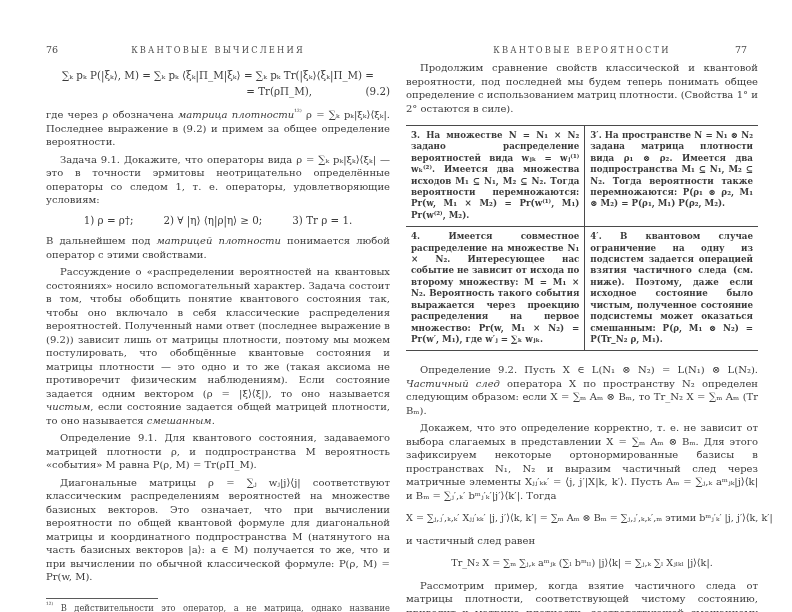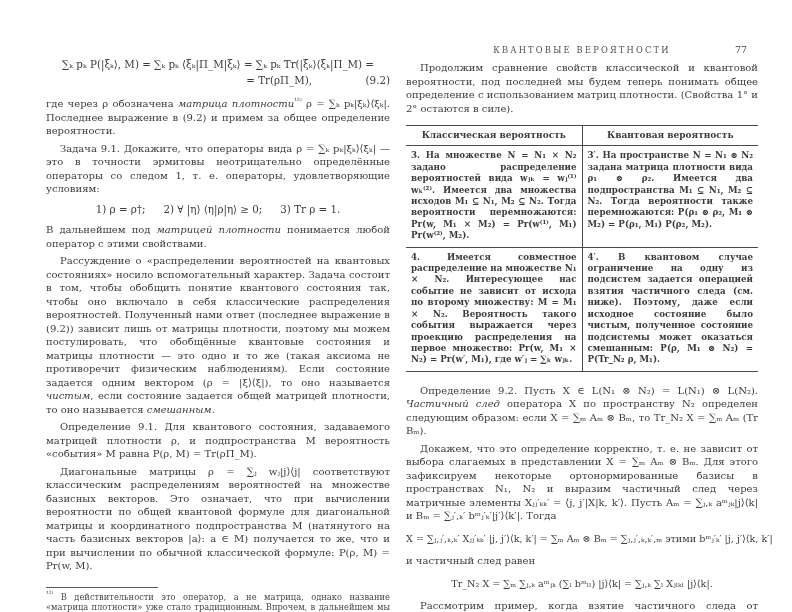--- a/index.html
+++ b/index.html
@@ -21,38 +21,43 @@
   .body-text{font-size:10px;line-height:13.5px;text-align:justify;}
   p{margin:0;text-indent:14px;}
   p.noindent{text-indent:0;}
   .sp{margin-top:4px;}
   b.runin{font-weight:normal;}
   i.em{font-style:italic;}
   sup.fn{font-size:7px;vertical-align:super;line-height:0;}
   .eq{font-size:10.3px;margin:14px 0 0 0;text-align:center;white-space:nowrap;}
   .eqline2{position:relative;text-align:right;padding-right:78px;margin:2px 0 10px 0;font-size:10.3px;}
   .eqnum{position:absolute;right:0;top:0;}
-  .conds{display:flex;justify-content:center;gap:18px;font-size:10.3px;margin:7px 0 7px 0;}
+  .conds{display:flex;justify-content:center;gap:30px;font-size:10.3px;margin:7px 0 7px 0;}
   .disp{font-size:9.6px;text-align:center;margin:9px 0;white-space:nowrap;}
   .fnrule{width:112px;border:none;border-top:1px solid #5a5a5a;margin:14px 0 4px 0;}
   .footnote{font-size:8.3px;line-height:10.6px;text-align:justify;color:#474747;}
   table.cmp{width:100%;border-collapse:collapse;margin:10px 0 12px 0;
     font-size:8.7px;line-height:11.4px;border-top:1.4px solid #4a4a4a;}
   table.cmp th{font-size:9px;font-weight:bold;text-align:center;padding:4px 4px;
     border-bottom:1px solid #4a4a4a;width:50%;}
   table.cmp th.divided{border-right:1px solid #4a4a4a;}
   table.cmp tr.props td{text-align:center;padding:2px 4px;border-bottom:1px solid #4a4a4a;font-size:8.8px;}
   table.cmp td.cell{vertical-align:top;text-align:justify;padding:4px 5px 5px 5px;
     border-bottom:1px solid #4a4a4a;font-weight:bold;}
   table.cmp td.cell.divided{border-right:1px solid #4a4a4a;}
 </style>
 </head>
 <body>
 
 <div class="page page-left">
+  <div class="pagehead">
+    <span class="pageno">76</span>
+    <span class="runtitle">Квантовые вычисления</span>
+    <span class="pageno"></span>
+  </div>
 
   <div class="body-text">
     <div class="eq">∑ₖ pₖ P(|ξₖ⟩, M)  =  ∑ₖ pₖ ⟨ξₖ|Π_M|ξₖ⟩  =  ∑ₖ pₖ Tr(|ξₖ⟩⟨ξₖ|Π_M)  =</div>
     <div class="eqline2">
       <span>=  Tr(ρΠ_M),</span>
       <span class="eqnum">(9.2)</span>
     </div>
 
     <p class="noindent"><span>где через ρ обозначена </span><i class="em">матрица плотности</i><sup class="fn">¹²⁾</sup><span> ρ = ∑ₖ pₖ|ξₖ⟩⟨ξₖ|. Последнее выражение в (9.2) и примем за общее определение вероятности.</span></p>
 
@@ -83,24 +88,20 @@
     <span class="runtitle">Квантовые вероятности</span>
     <span class="pageno right">77</span>
   </div>
 
   <div class="body-text">
     <p>Продолжим сравнение свойств классической и квантовой вероятности, под последней мы будем теперь понимать общее определение с использованием матриц плотности. (Свойства 1° и 2° остаются в силе).</p>
 
     <table class="cmp">
       <tbody>
         <tr>
-          <th class="divided">Классическая вероятность</th>
-          <th>Квантовая вероятность</th>
-        </tr>
-        <tr>
           <td class="cell divided">3. На множестве N = N₁ × N₂ задано распределение вероятностей вида wⱼₖ = wⱼ⁽¹⁾wₖ⁽²⁾. Имеется два множества исходов M₁ ⊆ N₁, M₂ ⊆ N₂. Тогда вероятности перемножаются: Pr(w, M₁ × M₂) = Pr(w⁽¹⁾, M₁) Pr(w⁽²⁾, M₂).</td>
           <td class="cell">3′. На пространстве N = N₁ ⊗ N₂ задана матрица плотности вида ρ₁ ⊗ ρ₂. Имеется два подпространства M₁ ⊆ N₁, M₂ ⊆ N₂. Тогда вероятности также перемножаются: P(ρ₁ ⊗ ρ₂, M₁ ⊗ M₂) = P(ρ₁, M₁) P(ρ₂, M₂).</td>
         </tr>
         <tr>
           <td class="cell divided">4. Имеется совместное распределение на множестве N₁ × N₂. Интересующее нас событие не зависит от исхода по второму множеству: M = M₁ × N₂. Вероятность такого события выражается через проекцию распределения на первое множество: Pr(w, M₁ × N₂) = Pr(w′, M₁), где w′ⱼ = ∑ₖ wⱼₖ.</td>
           <td class="cell">4′. В квантовом случае ограничение на одну из подсистем задается операцией взятия частичного следа (см. ниже). Поэтому, даже если исходное состояние было чистым, полученное состояние подсистемы может оказаться смешанным: P(ρ, M₁ ⊗ N₂) = P(Tr_N₂ ρ, M₁).</td>
         </tr>
       </tbody>
     </table>
 

